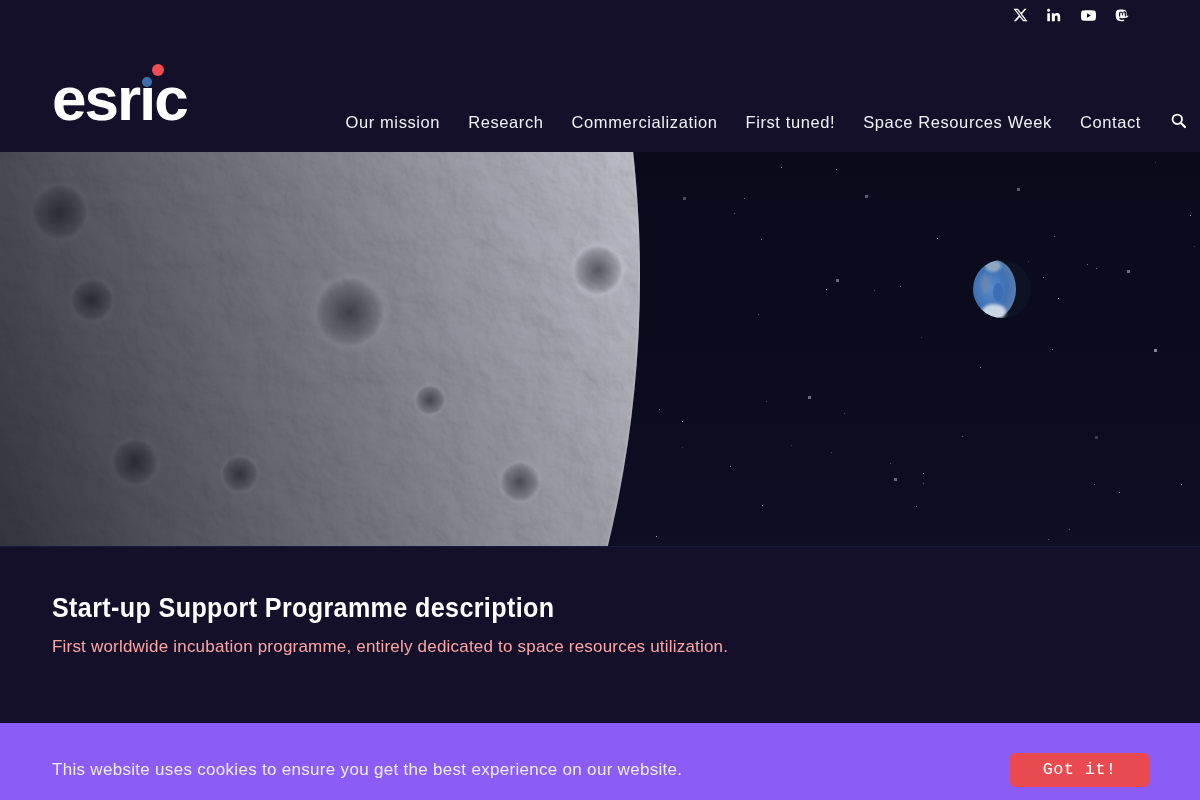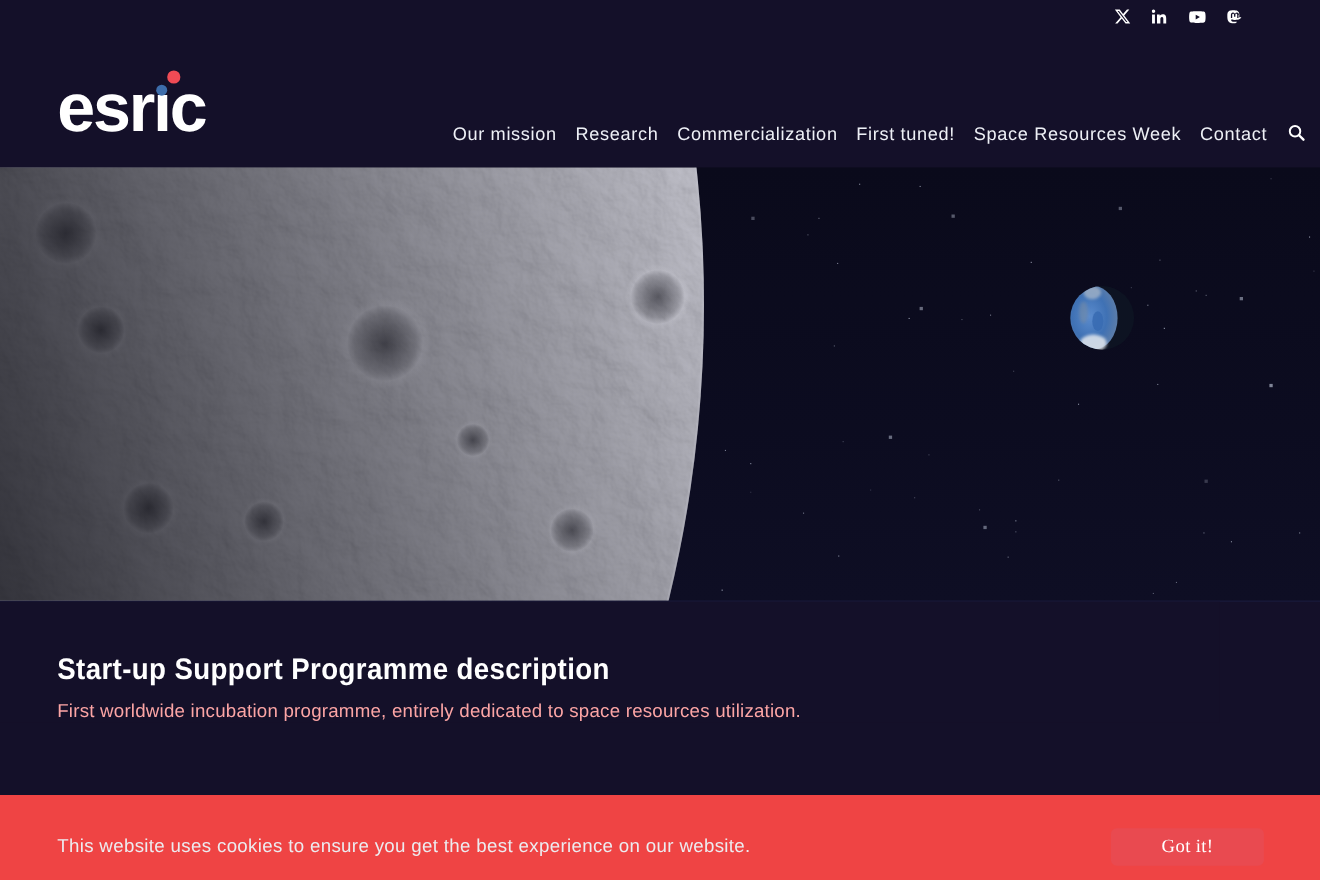--- a/index.html
+++ b/index.html
@@ -57,21 +57,21 @@
   }
   .logo-dot.blue { width: 10px; height: 10px; left: 3px; top: 9px; background: #3d6dab; }
   .logo-dot.red  { width: 12px; height: 12px; left: 13px; top: -4px; background: #ef4b55; }
 
   .main-nav {
     position: absolute;
     top: 112px;
     right: 13px;
     display: flex;
     align-items: center;
-    gap: 17px;
+    gap: 28px;
   }
   .nav-link {
     font-size: 16.5px;
     letter-spacing: 0.6px;
     color: #eef0f6;
     text-decoration: none;
     line-height: 20px;
     white-space: nowrap;
     cursor: pointer;
   }
@@ -126,41 +126,41 @@
     color: #fca5a5;
     white-space: nowrap;
   }
 
   
   .cookie-banner {
     position: fixed;
     left: 0; bottom: 0;
     width: 1200px;
     height: 77px;
-    background: #ef4444;
+    background: #8b5cf6;
     display: flex;
     align-items: center;
     justify-content: space-between;
     padding: 16px 51px 0 52px;
     z-index: 10;
   }
   .cookie-message {
     font-size: 17px;
     letter-spacing: 0.3px;
     color: #ececf0;
   }
   .cookie-accept {
     background: #e94a50;
     color: #ffffff;
     border: none;
     border-radius: 5px;
     width: 139px;
     height: 34px;
     font-size: 17px;
-    font-family: Liberation Serif, serif;
+    font-family: Liberation Mono, monospace;
     letter-spacing: 0.3px;
     cursor: pointer;
   }
 </style>
 </head>
 <body>
 
 <header class="header">
 
   <div class="social-row">

